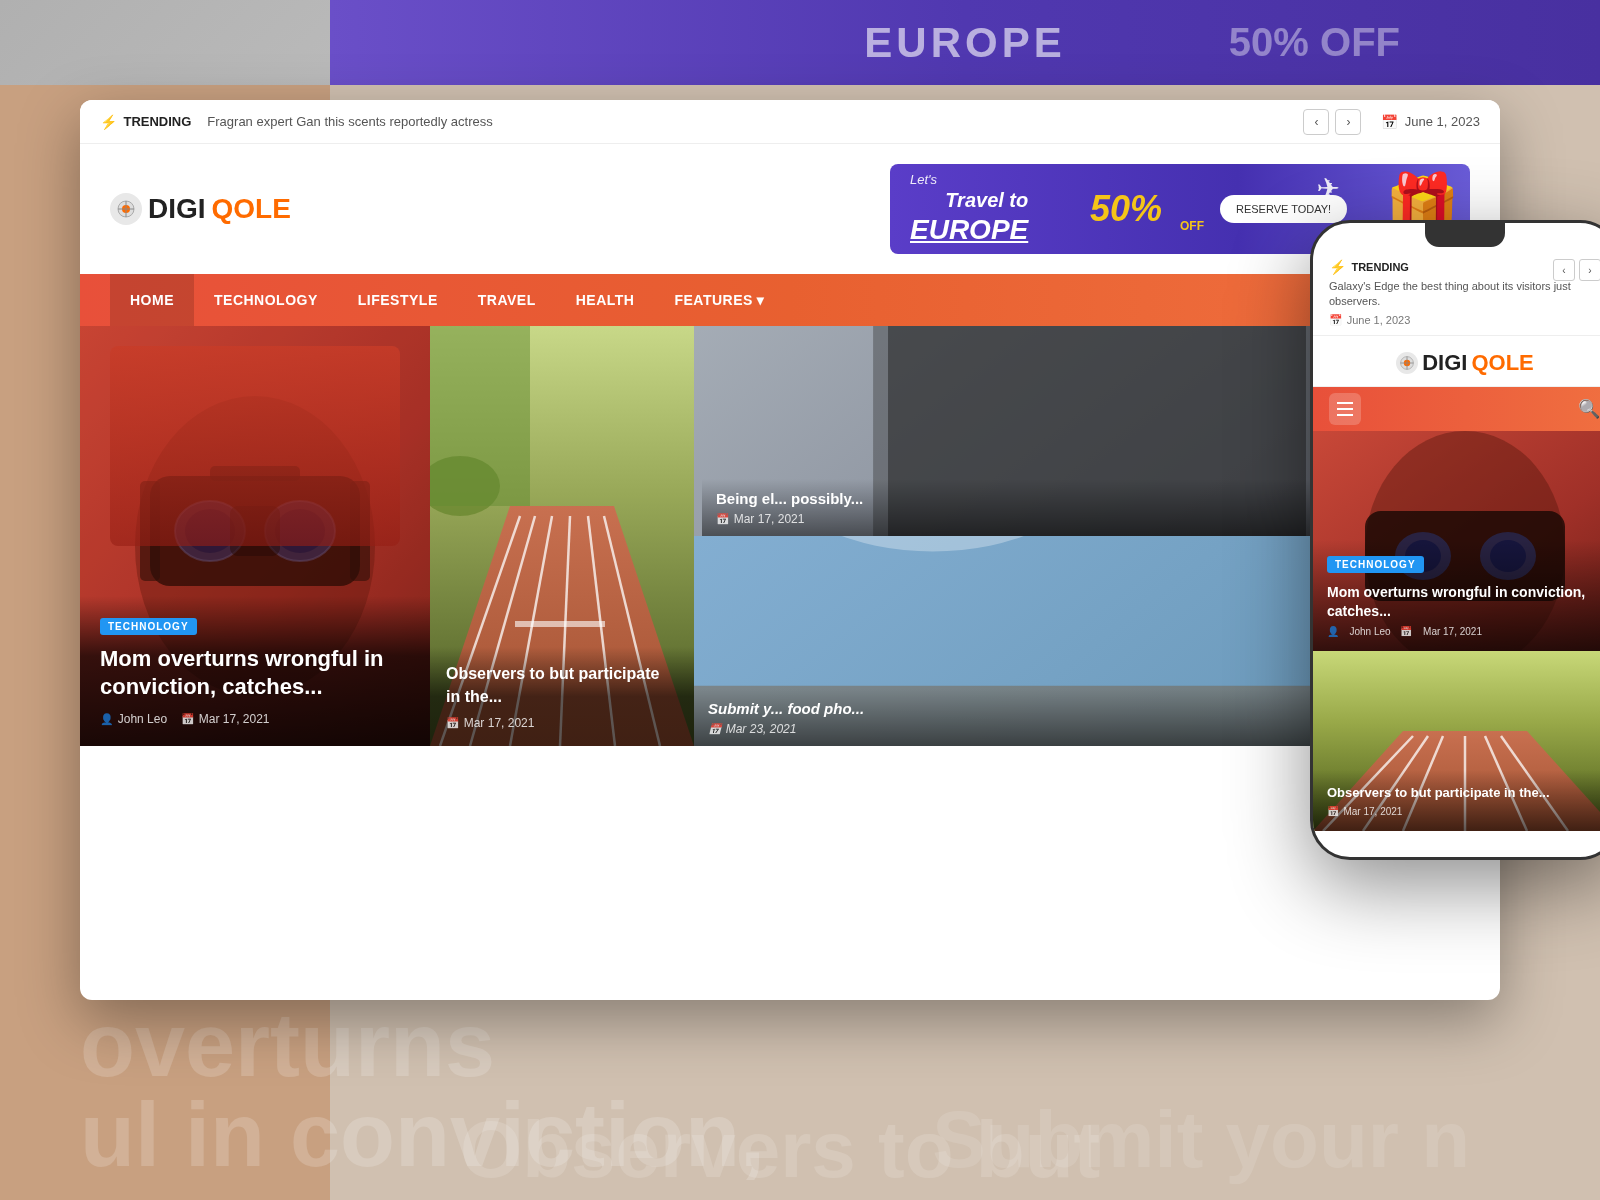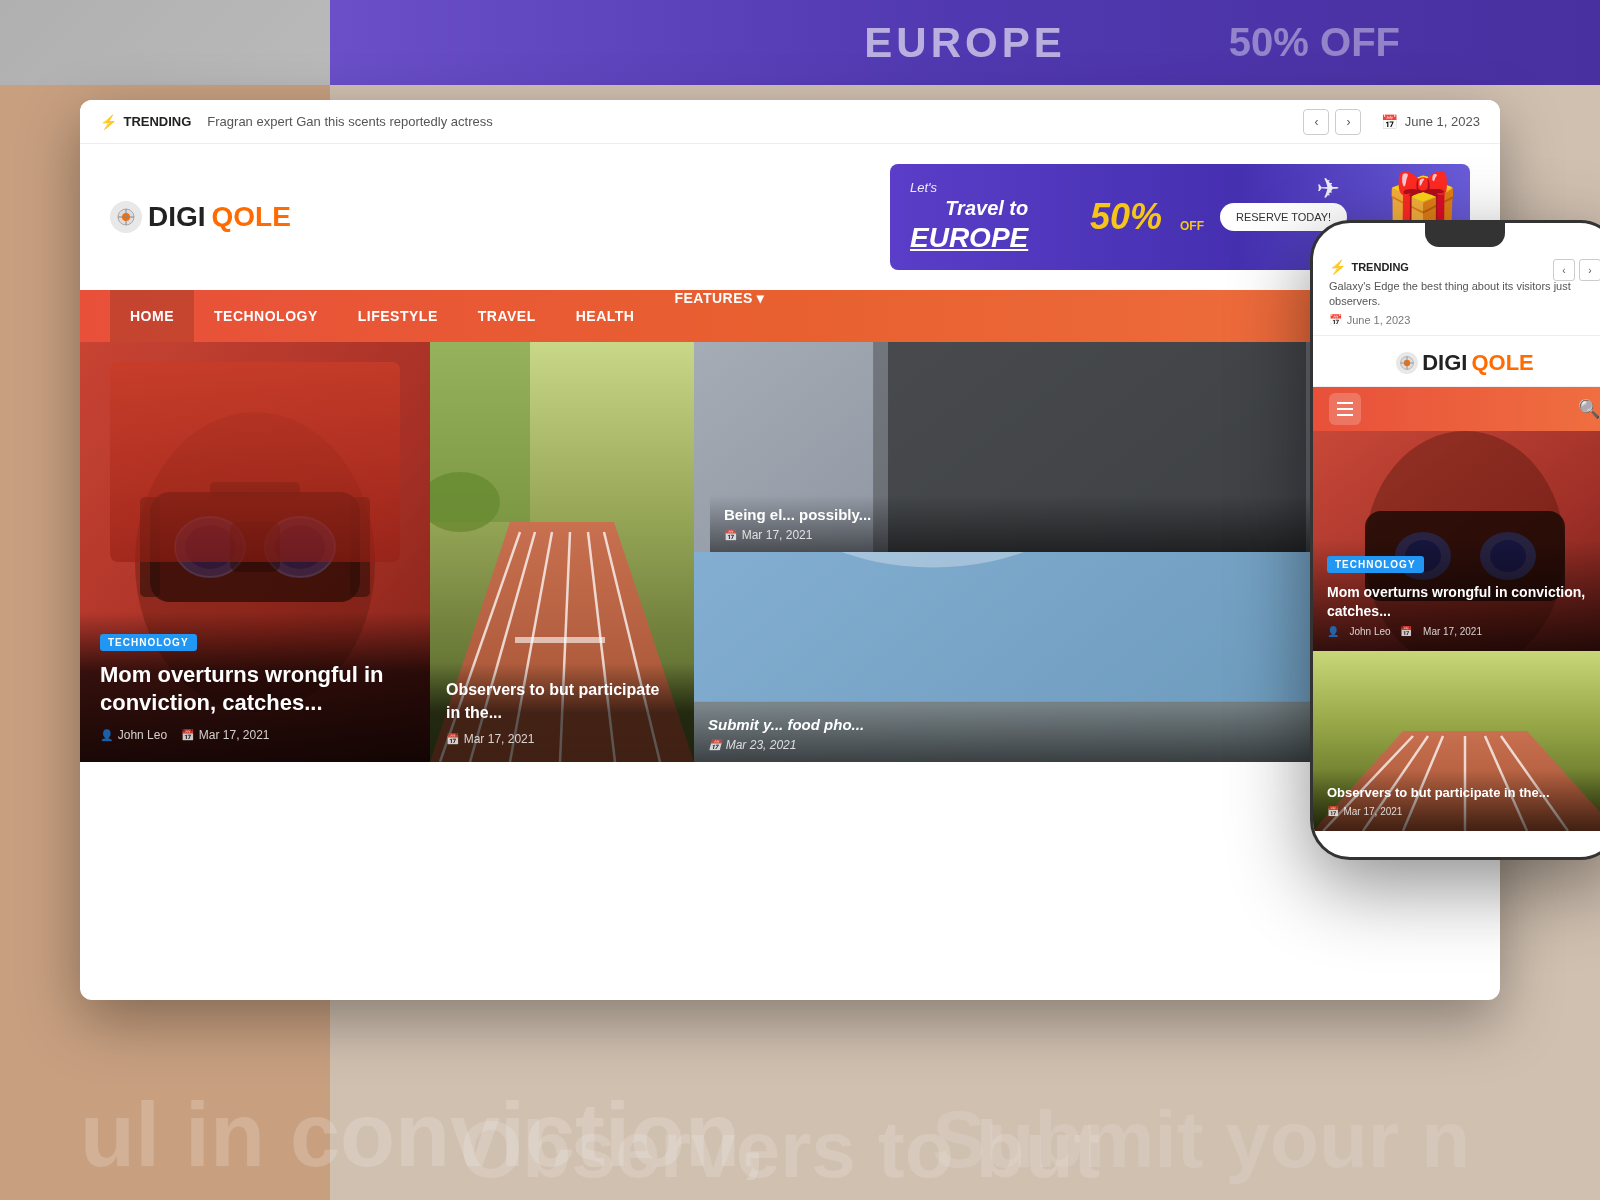--- a/index.html
+++ b/index.html
@@ -178,21 +178,21 @@
       justify-content: center;
       font-size: 14px;
     }
     .logo-qole { color: #ff6b00; }
 
     
     .ad-banner {
       margin-left: 30px;
       flex: 1;
       max-width: 580px;
-      height: 106px;
+      height: 90px;
       background: linear-gradient(90deg, #5a3dc8 0%, #4530b0 60%, #6a5cd8 100%);
       border-radius: 8px;
       display: flex;
       align-items: center;
       padding: 0 20px;
       position: relative;
       overflow: hidden;
     }
     .ad-lets {
       color: rgba(255,255,255,0.9);
@@ -286,21 +286,21 @@
       display: flex;
       align-items: center;
       cursor: pointer;
       letter-spacing: 0.5px;
     }
     .nav-item.active {
       background: rgba(0,0,0,0.15);
     }
     .nav-features {
       display: flex;
-      align-items: flex-start;
+      align-items: center;
       gap: 4px;
     }
 
     
     .content-area {
       display: flex;
       height: 420px;
       overflow: hidden;
     }
 
@@ -402,21 +402,21 @@
     .card-small {
       flex: 1;
       position: relative;
       overflow: hidden;
     }
     .card-small-top {
       background: linear-gradient(180deg, #b0b8c8 0%, #909898 100%);
     }
     .card-small-top-overlay {
       position: absolute;
-      bottom: 0; left: 16px; right: 0;
+      bottom: 0; left: 8px; right: 0;
       padding: 10px 14px;
       background: linear-gradient(transparent, rgba(0,0,0,0.5));
     }
     .card-small-title {
       color: white;
       font-size: 15px;
       font-weight: 700;
       line-height: 1.3;
     }
 
@@ -677,20 +677,21 @@
   </div>
 </div>
 
 <div class="bg-content-left"></div>
 <div class="bg-content-main"></div>
 
 <div class="side-right-yellow"></div>
 
 <div class="bg-bottom">
   <div class="bg-bottom-left">
+    <div>overturns</div>
     <div>ul in conviction,</div>
   </div>
   <div class="bg-bottom-center">Observers to but</div>
   <div class="bg-bottom-right">Submit your n</div>
 </div>
 
 <div class="desktop-window">
 
   <div class="trending-bar">
     <div class="trending-label">

